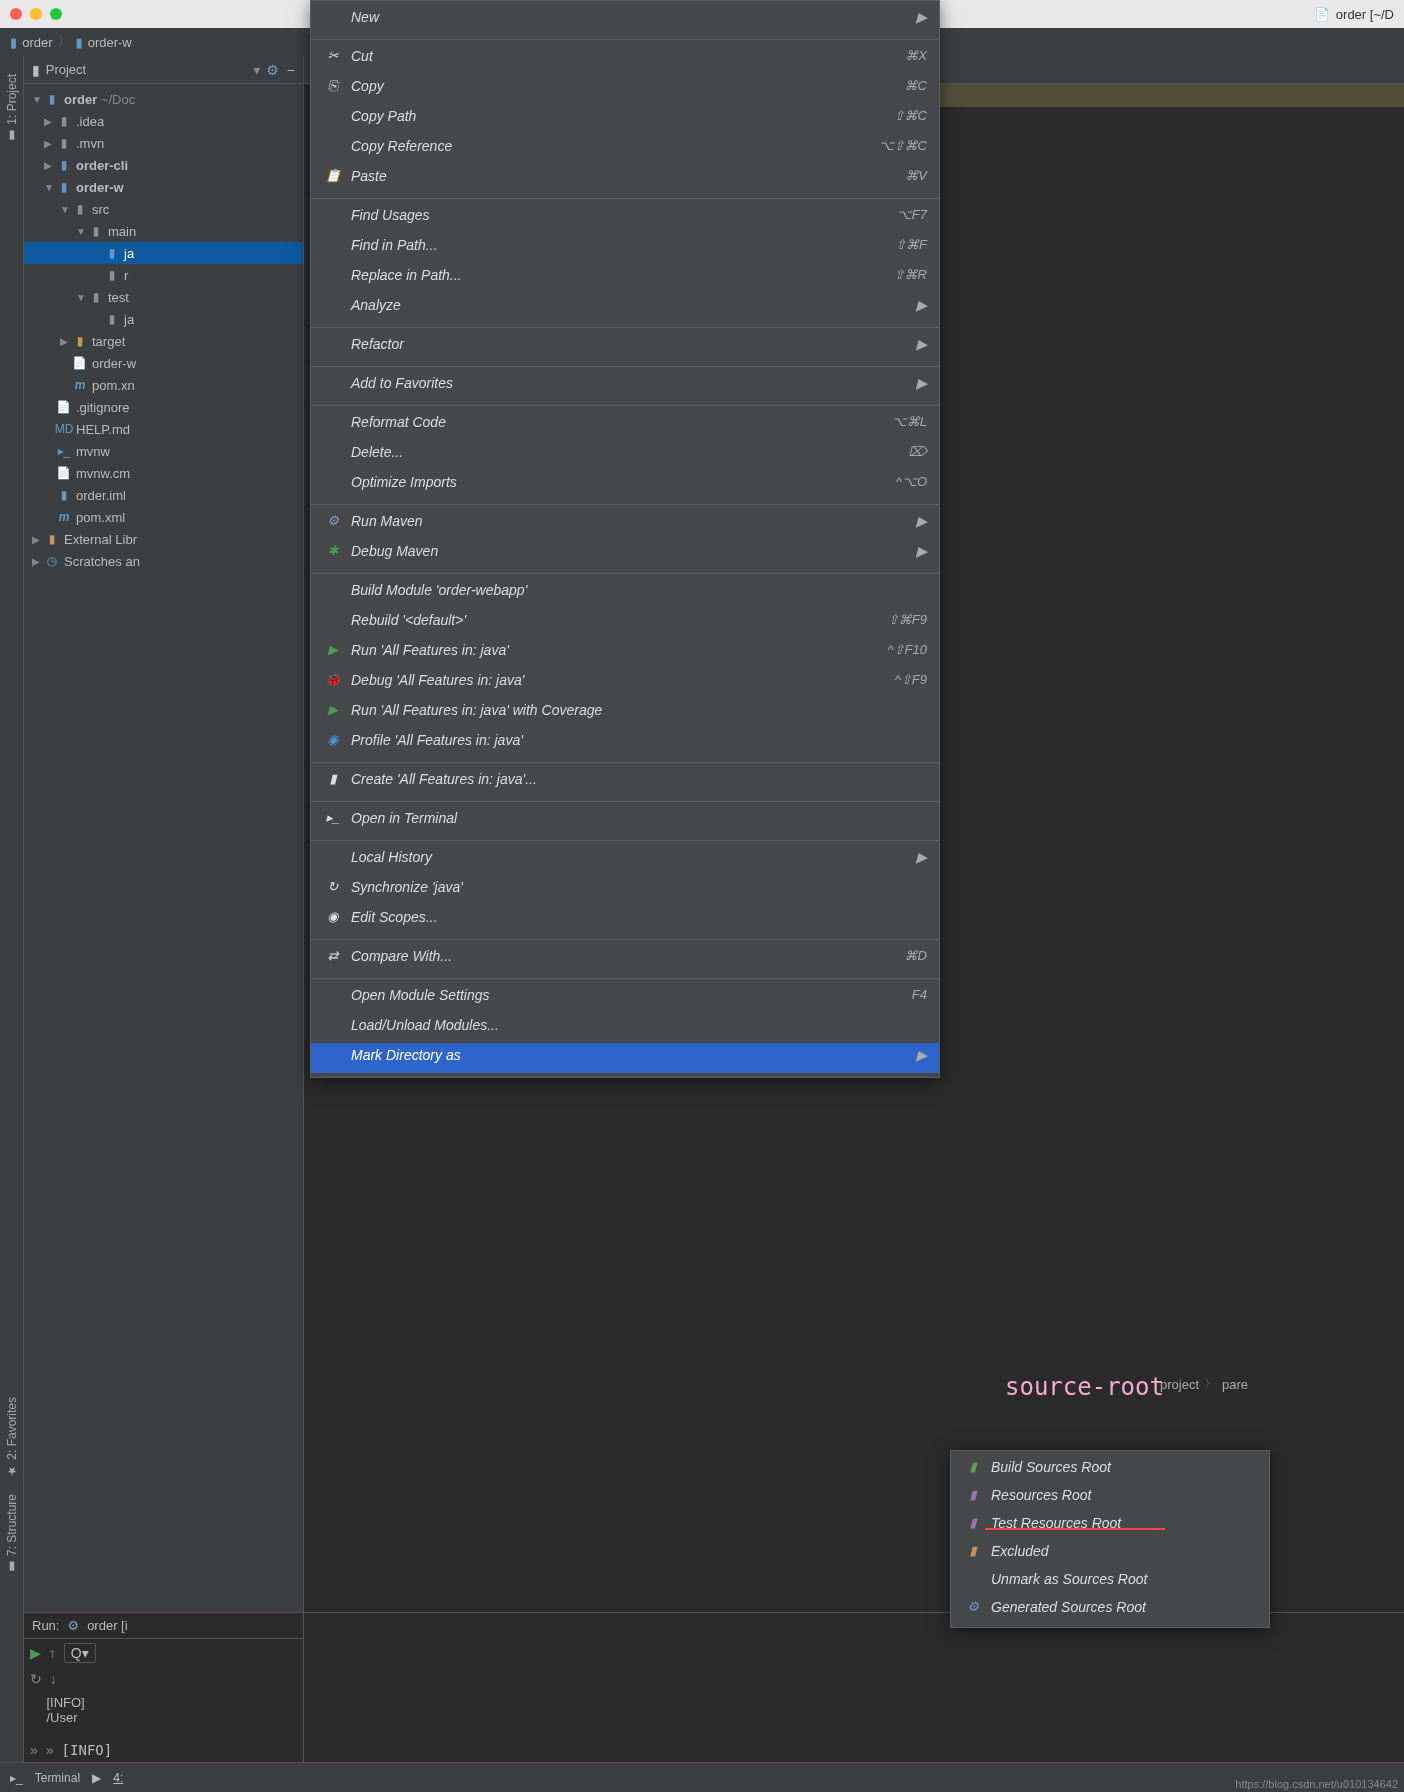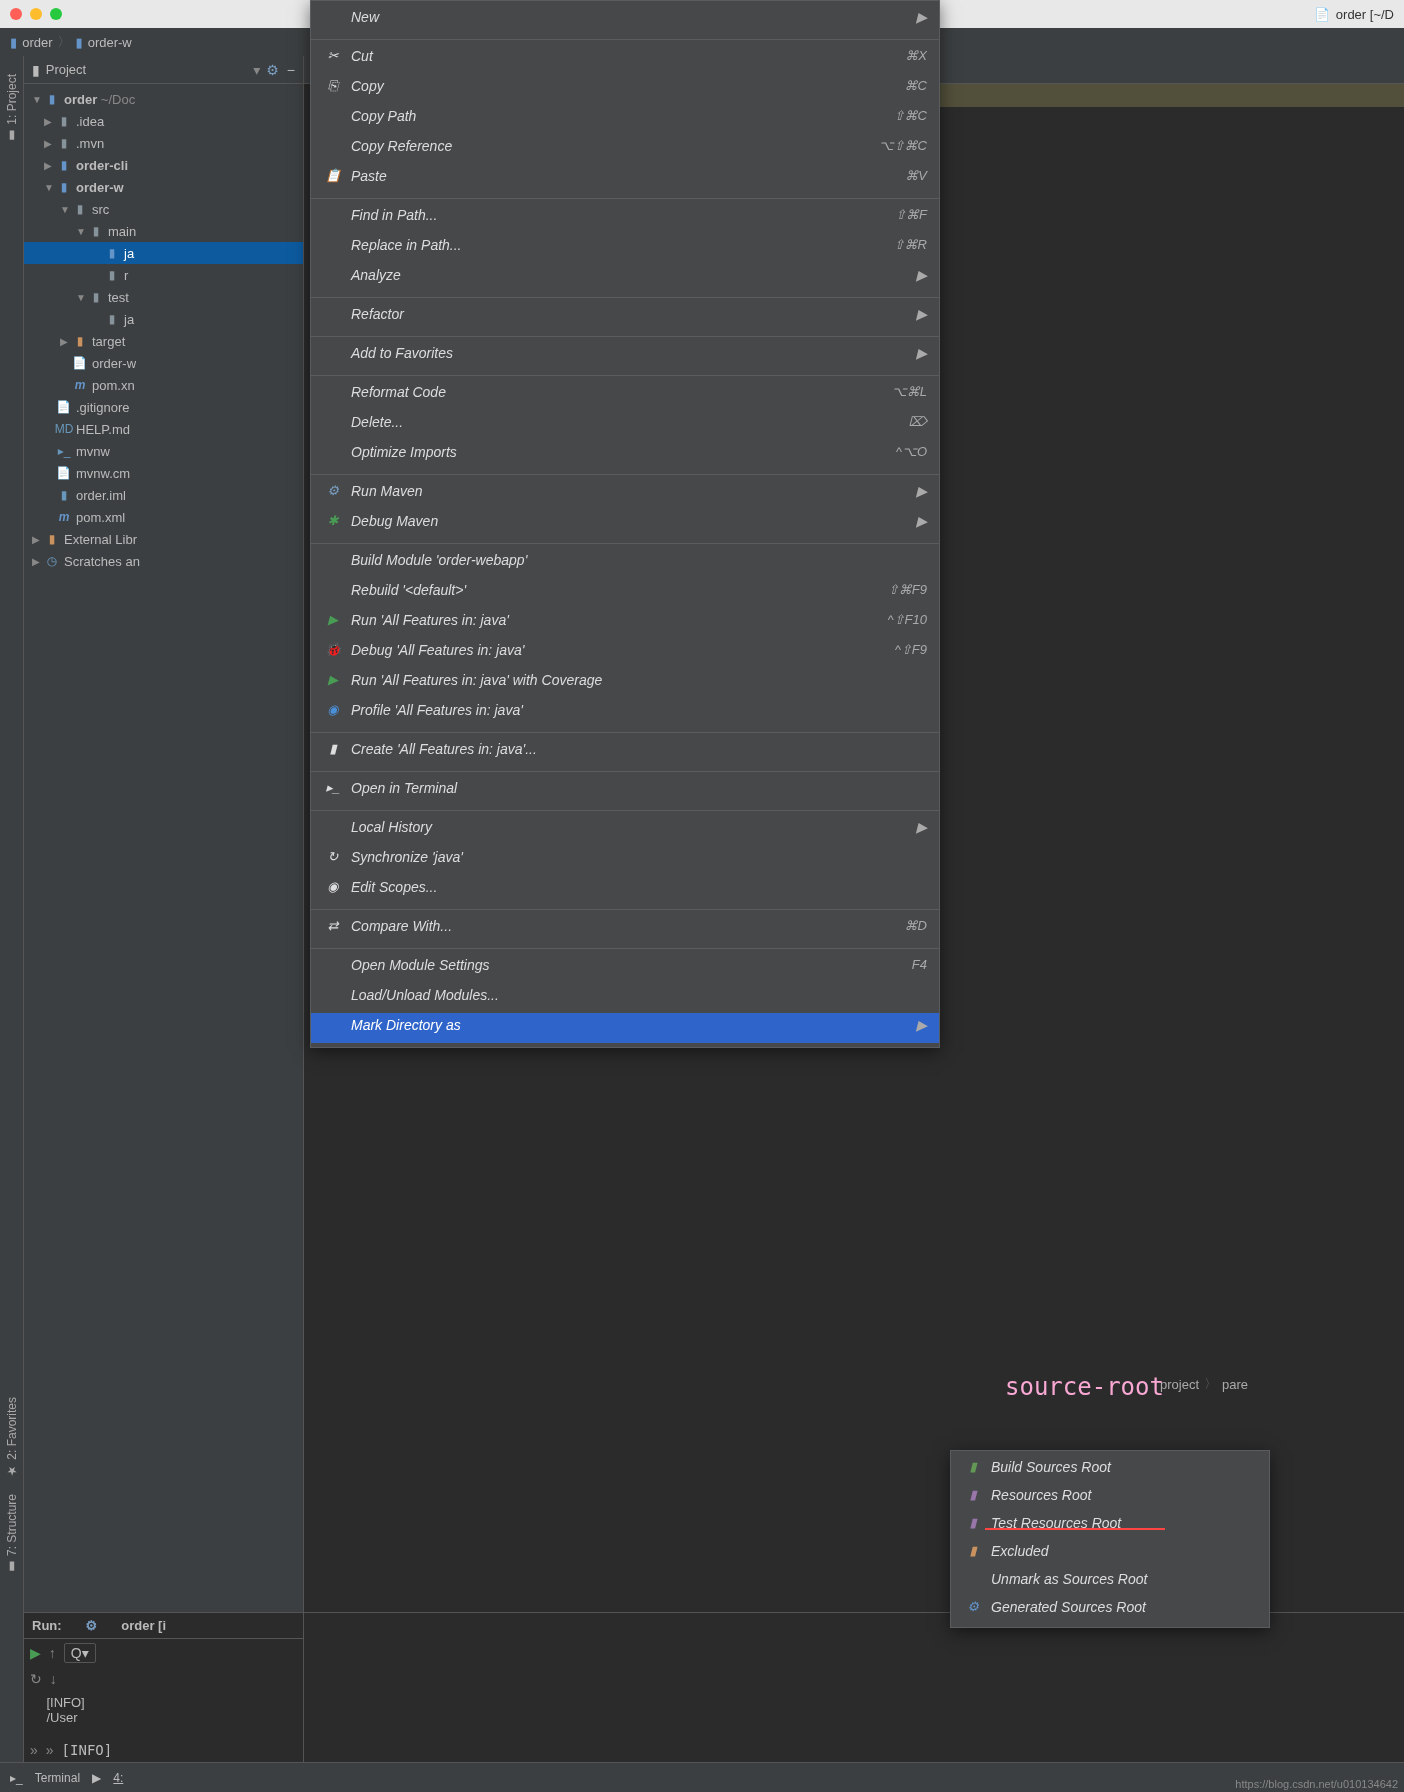--- a/index.html
+++ b/index.html
@@ -34,21 +34,21 @@
 .editor-tab { padding: 4px 12px; display: flex; align-items: center; gap: 5px; border-right: 1px solid #555; font-size: 13px; height: 100%; }
 .editor-tab.active { background: #515658; }
 .editor-hint { background: #52503a; padding: 4px 10px; font-size: 13px; color: #bbb; }
 .editor-body { flex: 1; display: flex; font-family: "Menlo", "Consolas", monospace; font-size: 13px; }
 .gutter { width: 50px; text-align: right; padding-right: 10px; color: #606366; line-height: 22px; }
 .code { flex: 1; line-height: 22px; white-space: pre; overflow: hidden; }
 .code .tag { color: #e8bf6a; }
 .code .ns { color: #9876aa; }
 .bottom-panel { position: absolute; bottom: 30px; left: 24px; right: 0; height: 150px; background: #2b2b2b; border-top: 1px solid #555; display: flex; }
 .run-panel { width: 280px; border-right: 1px solid #555; display: flex; flex-direction: column; }
-.run-header { height: 26px; display: flex; align-items: center; padding: 0 8px; gap: 24px; font-size: 13px; border-bottom: 1px solid #555; font-weight: bold; }
+.run-header { height: 26px; display: flex; align-items: center; padding: 0 8px; gap: 8px; font-size: 13px; border-bottom: 1px solid #555; }
 .run-toolbar { display: flex; padding: 4px 6px; gap: 8px; align-items: center; }
 .run-output { flex: 1; padding: 4px 8px; font-family: monospace; font-size: 13px; overflow: hidden; }
 .statusbar { position: absolute; bottom: 0; left: 0; right: 0; height: 30px; background: #3c3f41; display: flex; align-items: center; padding: 0 10px; gap: 12px; font-size: 12px; border-top: 1px solid #555; }
 .context-menu { position: absolute; top: 0; left: 310px; width: 630px; background: #46484a; border: 1px solid #5a5d5f; box-shadow: 0 4px 16px rgba(0,0,0,0.5); z-index: 100; padding: 4px 0; }
 .menu-item { display: flex; align-items: flex-start; padding: 4px 12px; height: 30px; font-size: 14px; color: #ddd; cursor: pointer; font-style: italic; }
 .menu-item.highlighted { background: #2f65ca; color: #fff; }
 .menu-icon { width: 20px; display: inline-flex; justify-content: center; margin-right: 8px; font-size: 13px; }
 .menu-label { flex: 1; }
 .menu-shortcut { color: #aaa; font-size: 13px; }
 .menu-arrow { color: #aaa; }
@@ -313,20 +313,25 @@
       <span class="menu-shortcut">⌥⇧⌘C</span>
     </div>
   <div class="menu-item">
       <span class="menu-icon">📋</span>
       <span class="menu-label">Paste</span>
       <span class="menu-shortcut">⌘V</span>
     </div>
   <div class="menu-sep"></div>
   <div class="menu-item">
       <span class="menu-icon"></span>
+      <span class="menu-label">Find Usages</span>
+      <span class="menu-shortcut">⌥F7</span>
+    </div>
+  <div class="menu-item">
+      <span class="menu-icon"></span>
       <span class="menu-label">Find in Path...</span>
       <span class="menu-shortcut">⇧⌘F</span>
     </div>
   <div class="menu-item">
       <span class="menu-icon"></span>
       <span class="menu-label">Replace in Path...</span>
       <span class="menu-shortcut">⇧⌘R</span>
     </div>
   <div class="menu-item">
       <span class="menu-icon"></span>

